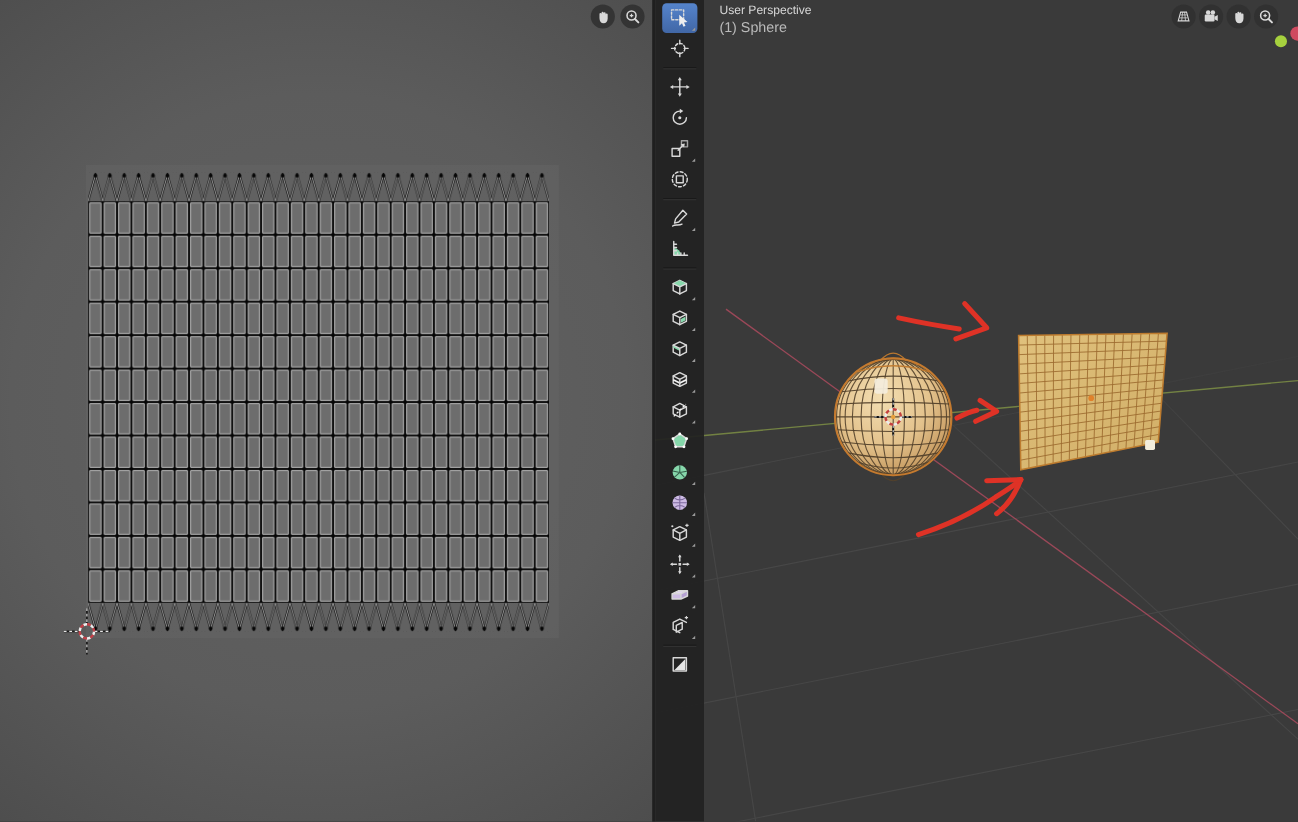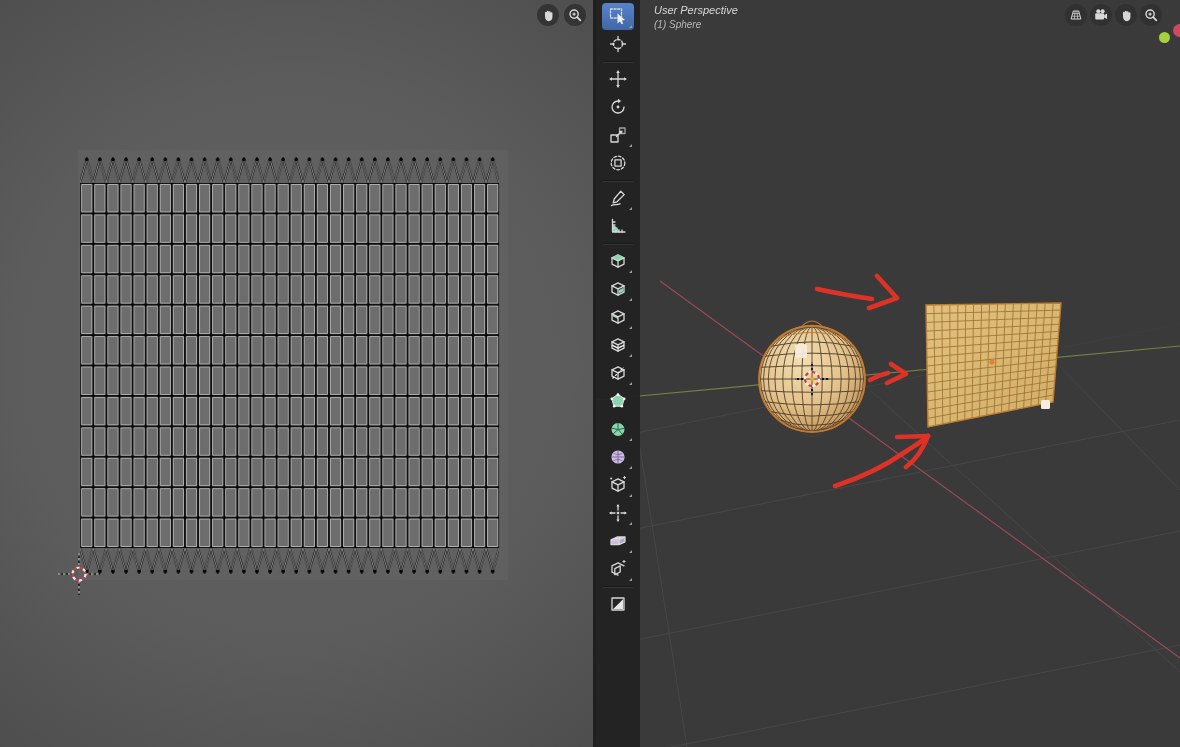--- a/index.html
+++ b/index.html
@@ -5,33 +5,33 @@
   html,body{margin:0;padding:0;}
   body{width:1180px;height:747px;overflow:hidden;background:#3a3a3a;
        font-family:"Liberation Sans",sans-serif;position:relative;}
   #uv-editor{position:absolute;left:0;top:0;width:593px;height:747px;overflow:hidden;
        background:radial-gradient(circle 560px at 290px 365px,#626262 0%,#5c5c5c 50%,#484848 100%);}
   #uv-nav{position:absolute;top:4px;left:537px;display:flex;gap:5px;align-items:center;}
   .circle-btn{width:22px;height:22px;border-radius:50%;background:rgba(48,48,48,.88);
        border:none;padding:0;display:flex;align-items:center;justify-content:center;cursor:pointer;}
   .chevron{color:#b5b5b5;font-size:14px;line-height:22px;padding-left:2px;cursor:pointer;}
   #divider{position:absolute;left:593px;top:0;width:3px;height:747px;background:#1f1f1f;}
-  #viewport{position:absolute;left:596px;top:0;width:584px;height:747px;overflow:hidden;font-style:italic;}
+  #viewport{position:absolute;left:596px;top:0;width:584px;height:747px;overflow:hidden;}
   #vp-canvas{position:absolute;left:0;top:0;}
   #toolbar{position:absolute;left:0;top:0;width:44px;height:747px;background:rgba(33,33,33,.93);
        display:flex;flex-direction:column;align-items:center;padding-top:2px;box-sizing:border-box;}
   .tool{width:32px;height:27px;border-radius:4px;display:flex;align-items:center;justify-content:center;
        position:relative;margin:.5px 0;cursor:pointer;}
   .tool.active{background:linear-gradient(#5584cc,#4167a6);}
   .tool .sub{position:absolute;right:2px;bottom:2px;width:0;height:0;
        border-left:3.5px solid transparent;border-bottom:3.5px solid #9a9a9a;}
   .sep{width:30px;height:1px;background:#191919;box-shadow:0 1px 0 rgba(90,90,90,.35);margin:3px 0;}
   #vp-header{position:absolute;left:58px;top:3px;pointer-events:none;}
   #vp-view-label{color:#d6d6d6;font-size:11px;line-height:15px;}
-  #vp-object-label{color:#b9b9b9;font-size:10px;line-height:14px;}
+  #vp-object-label{color:#b9b9b9;font-size:13px;line-height:14px;}
   #vp-nav{position:absolute;top:4px;right:18px;display:flex;gap:3px;}
   .gizmo-dot{position:absolute;border-radius:50%;cursor:pointer;}
   #gizmo-y{left:563px;top:32px;width:11px;height:11px;background:#a6d13e;}
   #gizmo-x{left:577px;top:24px;width:13px;height:13px;background:#cf4a5f;}
 </style>
 </head>
 <body>
 
 <section id="uv-editor">
   <svg width="593" height="747">

